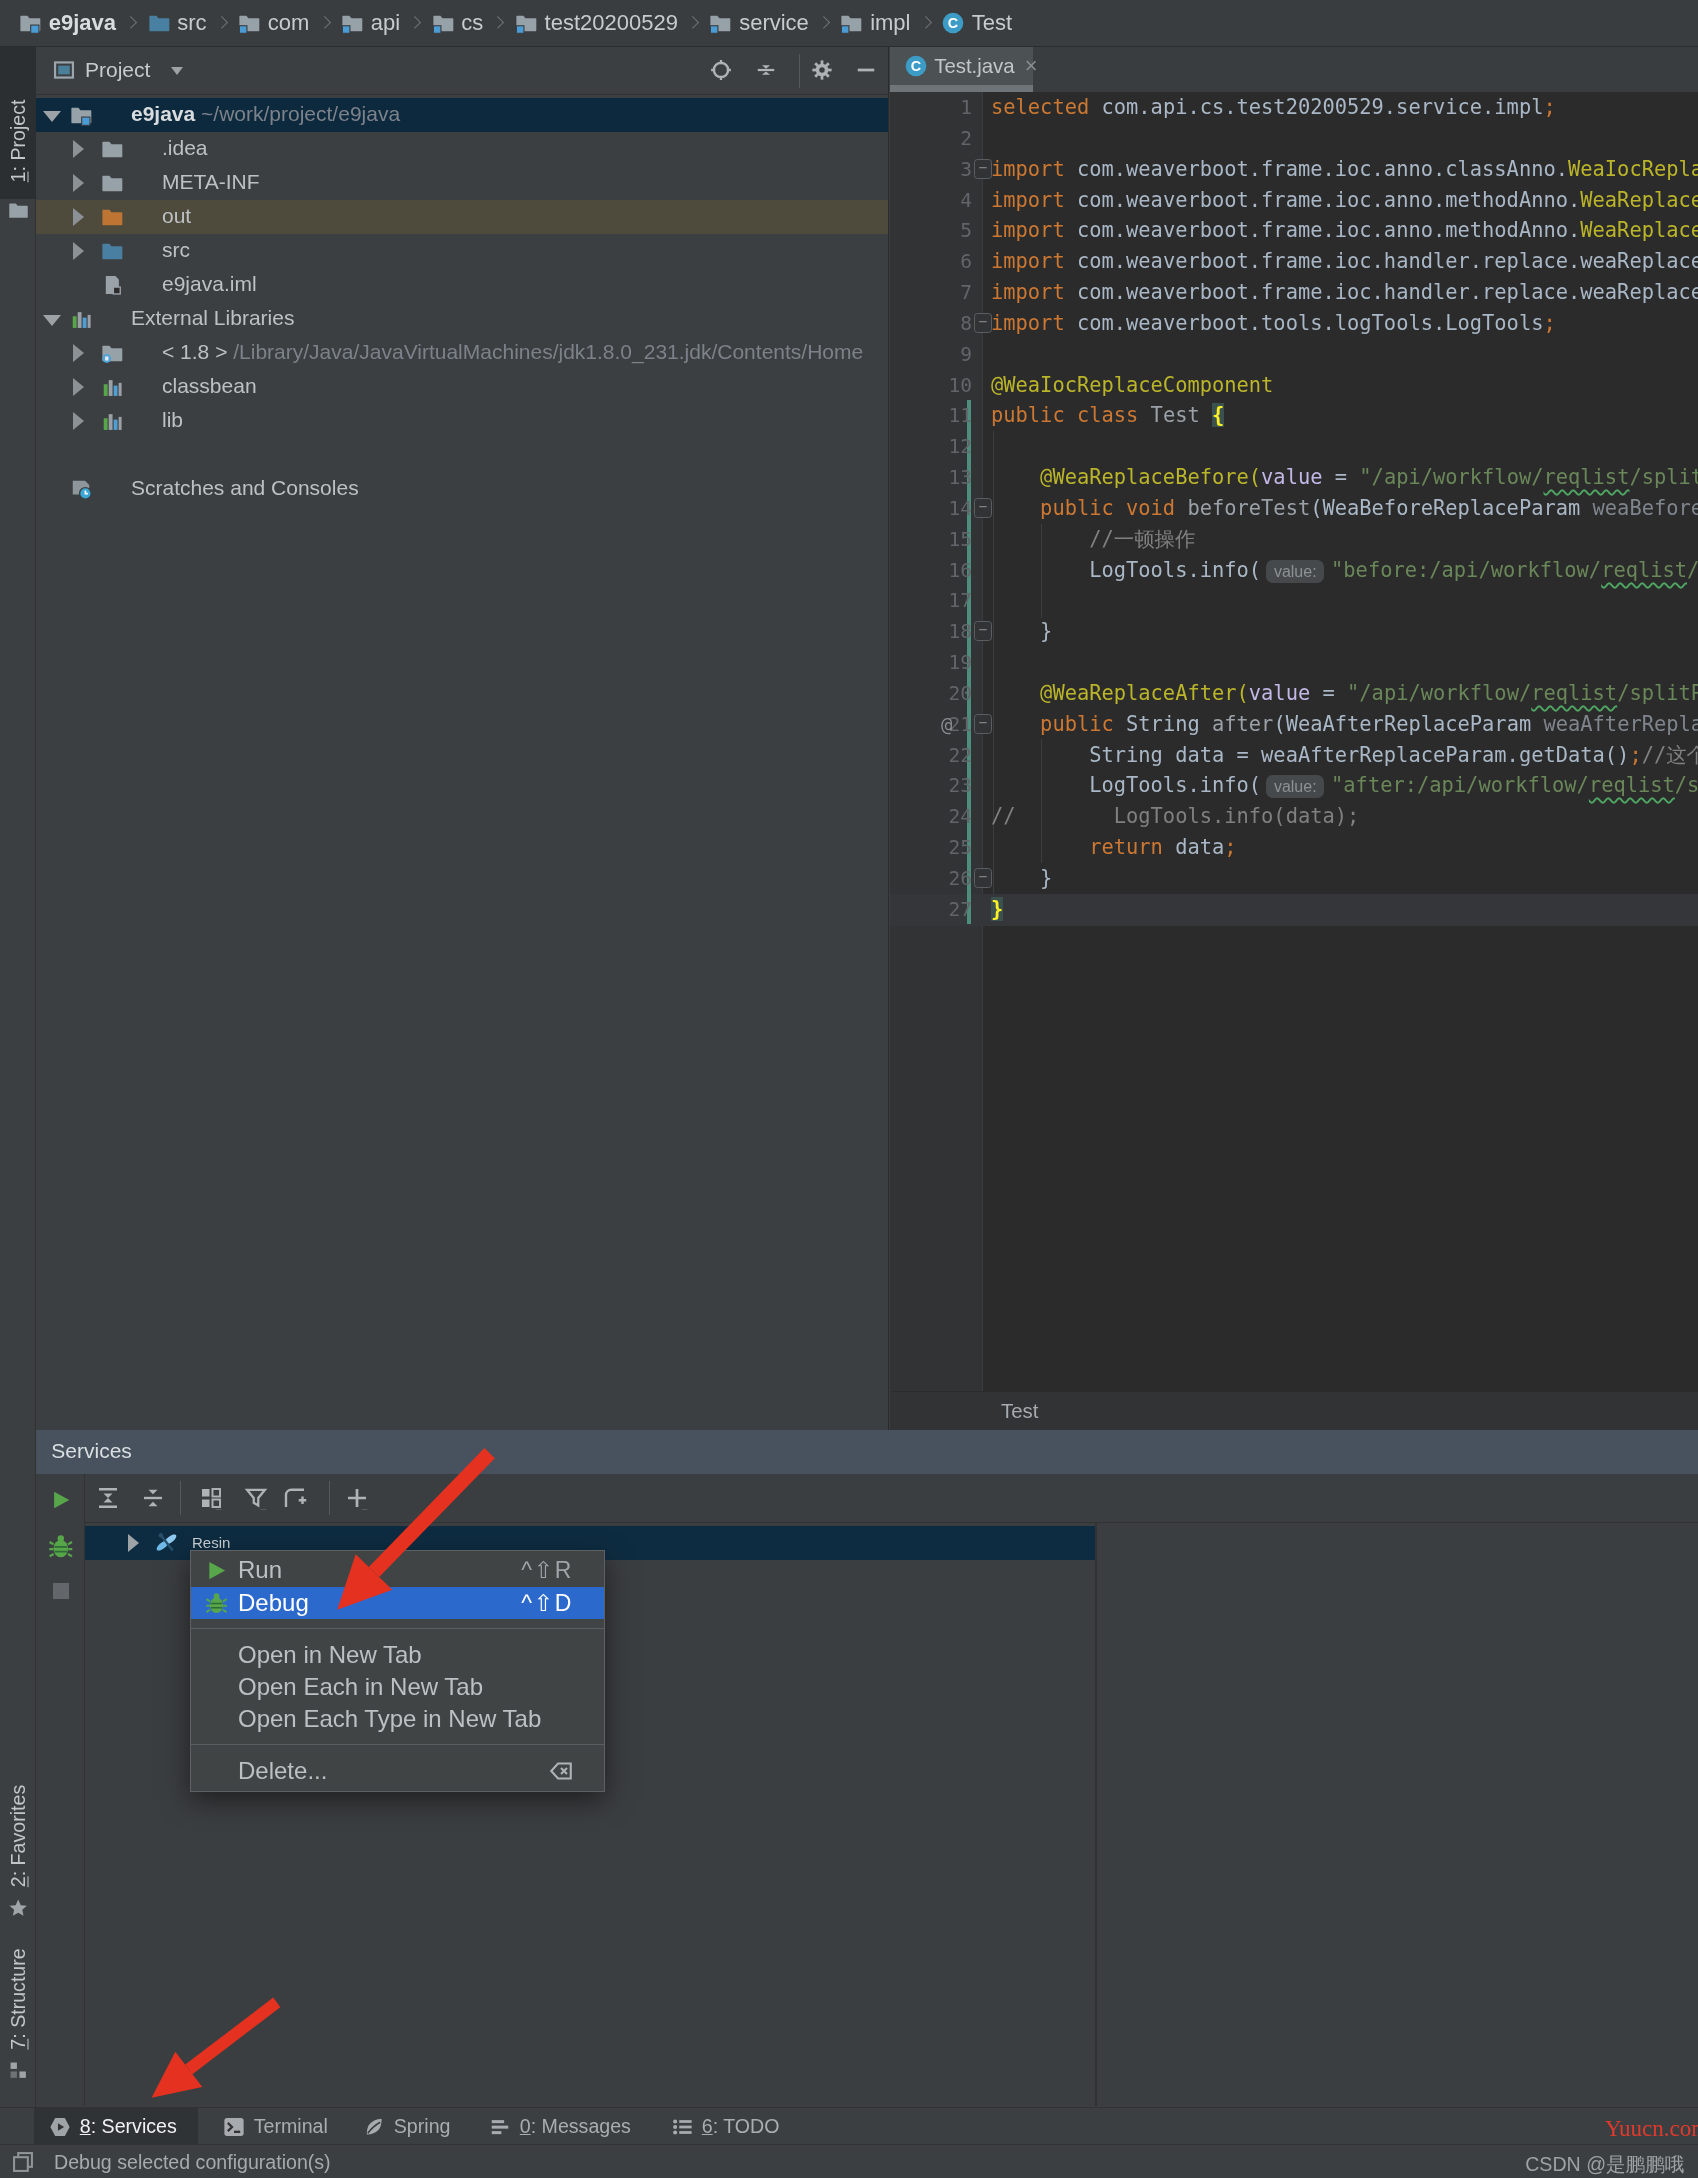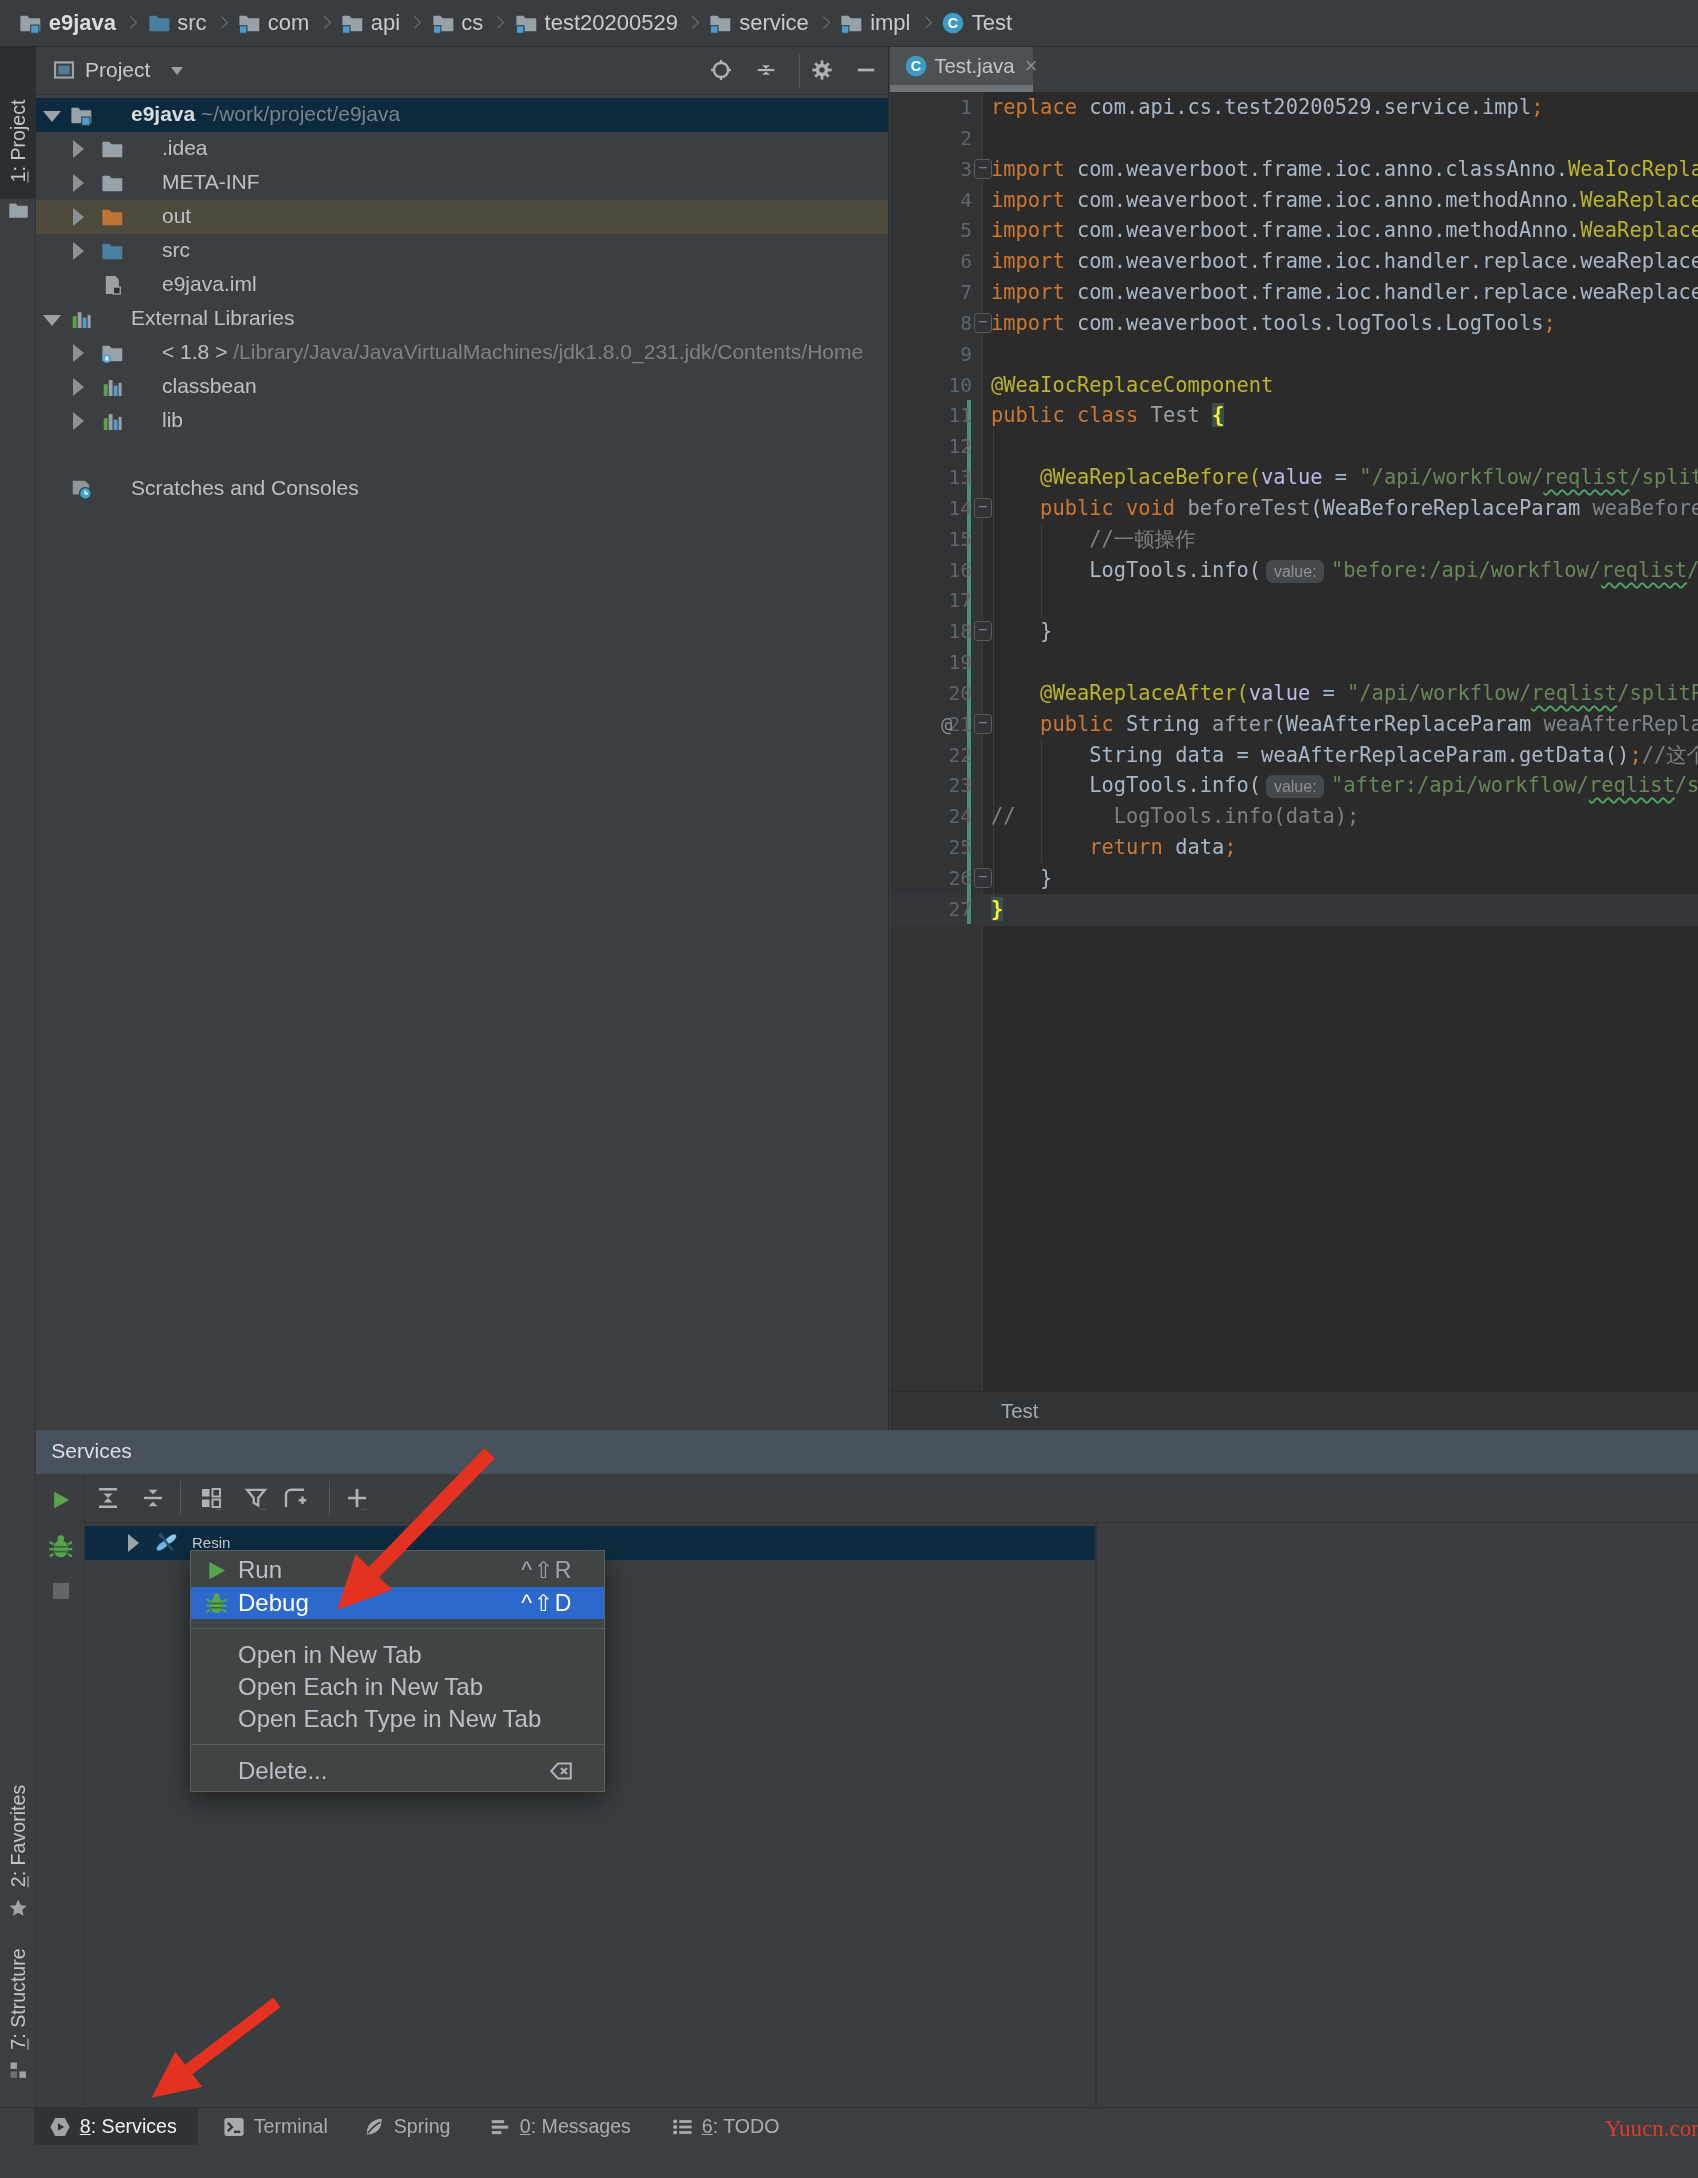--- a/index.html
+++ b/index.html
@@ -369,21 +369,21 @@
     </div>
     <div id="code">
       <div id="gutter-bg"></div>
       <div id="curline"></div>
       <div id="vcsbar"></div>
       <div class="guide" style="left:103px; top:339px; height:463px;"></div>
       <div class="guide" style="left:151px; top:432px; height:94px;"></div>
       <div class="guide" style="left:151px; top:647px; height:124px;"></div>
       <div id="code-lines">
           <div class="lnum" style="top:0px">1</div>
-          <div class="code-row" style="top:0px"><span class="kw">replace</span><span class="pl"> com.api.cs.test20200529.service.impl</span><span class="semi">;</span></div>
+          <div class="code-row" style="top:0px"><span class="kw">selected</span><span class="pl"> com.api.cs.test20200529.service.impl</span><span class="semi">;</span></div>
           <div class="lnum" style="top:31px">2</div>
           <div class="code-row" style="top:31px"></div>
           <div class="lnum" style="top:62px">3</div>
           <div class="fold" style="top:67px">−</div>
           <div class="code-row" style="top:62px"><span class="kw">import</span><span class="pl"> com.weaverboot.frame.ioc.anno.classAnno.</span><span class="ann">WeaIocReplaceComponent</span></div>
           <div class="lnum" style="top:93px">4</div>
           <div class="code-row" style="top:93px"><span class="kw">import</span><span class="pl"> com.weaverboot.frame.ioc.anno.methodAnno.</span><span class="ann">WeaReplaceAfter</span></div>
           <div class="lnum" style="top:123px">5</div>
           <div class="code-row" style="top:123px"><span class="kw">import</span><span class="pl"> com.weaverboot.frame.ioc.anno.methodAnno.</span><span class="ann">WeaReplaceBefore</span></div>
           <div class="lnum" style="top:154px">6</div>
@@ -584,20 +584,28 @@
             <circle cx="3" cy="8" r="1.5" fill="#A7ABAF"></circle>
             <circle cx="3" cy="12" r="1.5" fill="#A7ABAF"></circle>
             <rect x="6" y="3" width="9" height="2" fill="#A7ABAF"></rect>
             <rect x="6" y="7" width="9" height="2" fill="#A7ABAF"></rect>
             <rect x="6" y="11" width="9" height="2" fill="#A7ABAF"></rect>
           </svg></span>
         <span><u>6</u>: TODO</span>
       </div>
     </div>
 
+  <div id="statusbar" class="abs">
+    <div id="status-icon"><svg width="22" height="22" viewBox="0 0 16 16" xmlns="http://www.w3.org/2000/svg">
+          <rect x="4.5" y="1.5" width="10" height="10" fill="none" stroke="#8F9499" stroke-width="1.5"></rect>
+          <rect x="1.5" y="4.5" width="10" height="10" fill="#3C3F41" stroke="#8F9499" stroke-width="1.5"></rect>
+        </svg></div>
+    <div id="status-msg">Debug selected configuration(s)</div>
+    <div id="wm-gray">CSDN @是鹏鹏哦</div>
+  </div>
   <div id="wm-red" class="abs">Yuucn.com</div>
 
   <svg id="arrows" class="abs" viewBox="0 0 1994 2558">
     <polygon points="568.9,1700.1 581.1,1711.9 445.3,1851.5 433.1,1839.7" fill="#E5311F"></polygon>
     <polygon points="396,1890 417.7,1824.7 460.7,1866.5" fill="#E5311F"></polygon>
     <polygon points="320.8,2345.4 329.2,2356.6 225.9,2435.3 217.5,2424.1" fill="#E5311F"></polygon>
     <polygon points="178,2463 205.9,2409 237.5,2450.4" fill="#E5311F"></polygon>
   </svg>
 </div>
 

